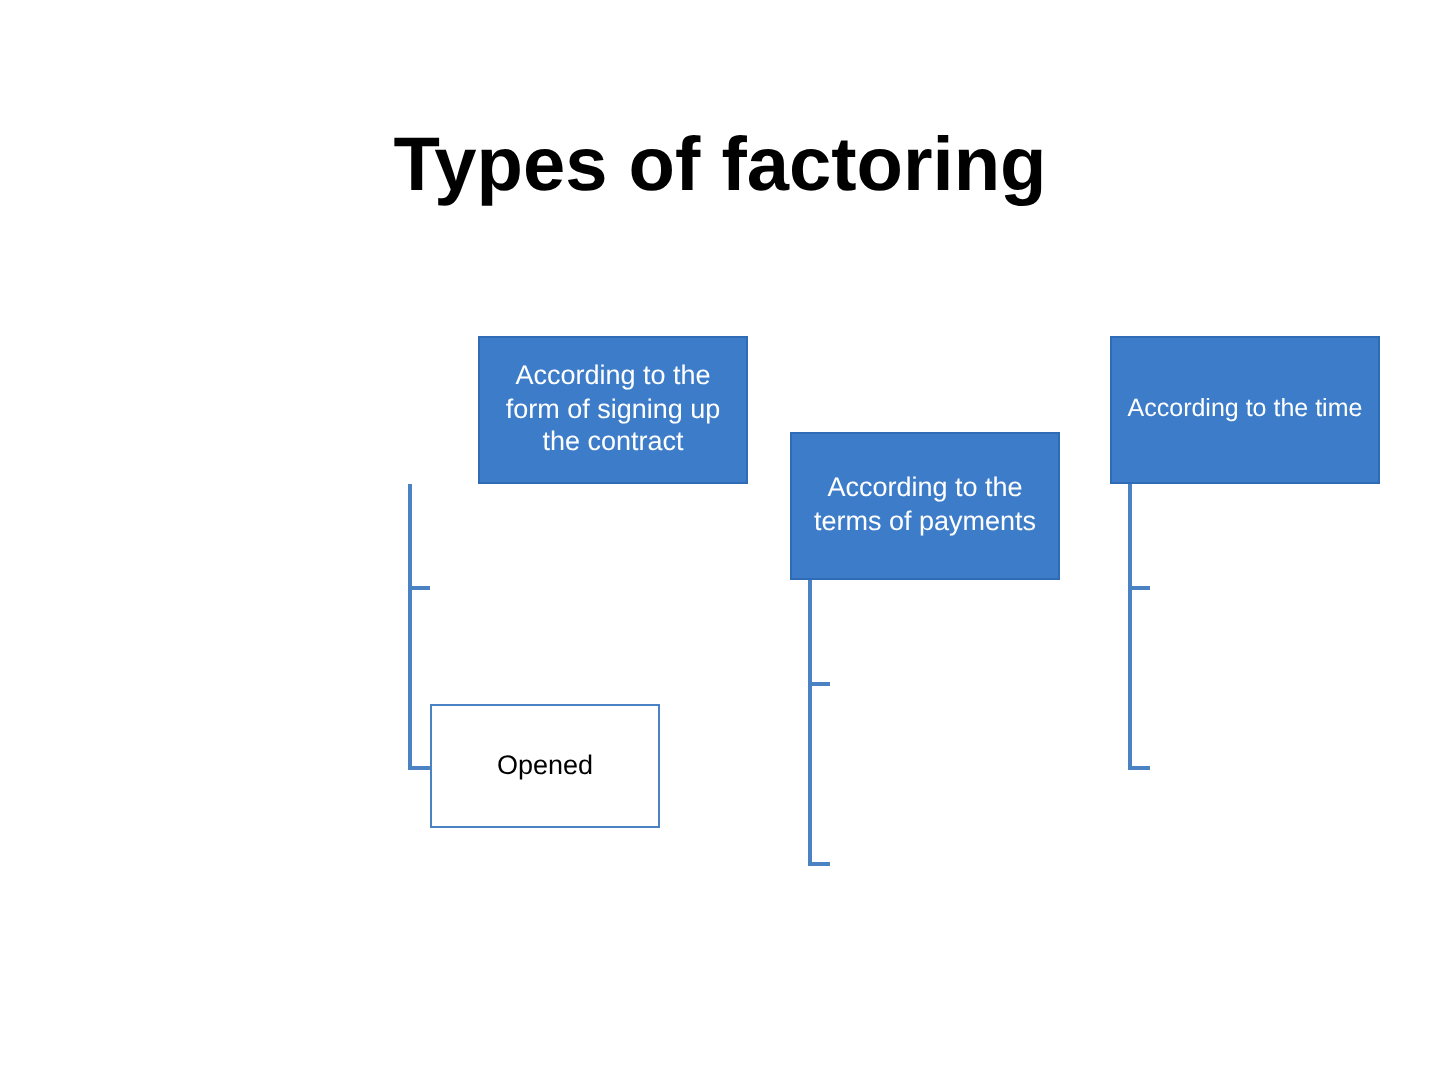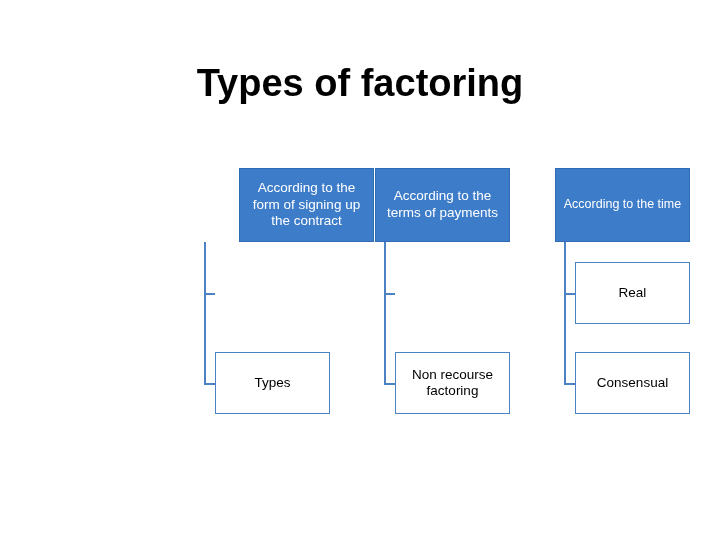--- a/index.html
+++ b/index.html
@@ -88,49 +88,46 @@
     left: 9px;
     width: 11px;
     height: 1.5px;
     background: #4a82c4;
   }
   .arm-1 { top: 125px; }
   .arm-2 { top: 215px; }
 
   .col-1 { left: 15px; }
   .col-2 { left: 195px; padding-left: 44px; }
-  .col-3 { left: 375px; }
+  .col-3 { left: 395px; margin-top: 48px; }
   .col-4 { left: 555px; }
 </style>
 </head>
 <body>
 
 <div class="slide">
 
   <div class="slide-title">Types of factoring</div>
 
 
   <div class="column col-2">
     <div class="header-box">According to the form of signing up the contract</div>
     <div class="stem"></div>
     <div class="arm arm-1"></div>
     <div class="arm arm-2"></div>
-    <div class="child-box child-2">Types</div>
+    <div class="child-box child-2">Opened</div>
   </div>
 
   <div class="column col-3">
     <div class="header-box">According to the terms of payments</div>
     <div class="stem"></div>
     <div class="arm arm-1"></div>
     <div class="arm arm-2"></div>
-    <div class="child-box child-2">Non recourse factoring</div>
   </div>
 
   <div class="column col-4">
     <div class="header-box small">According to the time</div>
     <div class="stem"></div>
     <div class="arm arm-1"></div>
     <div class="arm arm-2"></div>
-    <div class="child-box child-1">Real</div>
-    <div class="child-box child-2">Consensual</div>
   </div>
 
 </div>
 
 </body></html>

